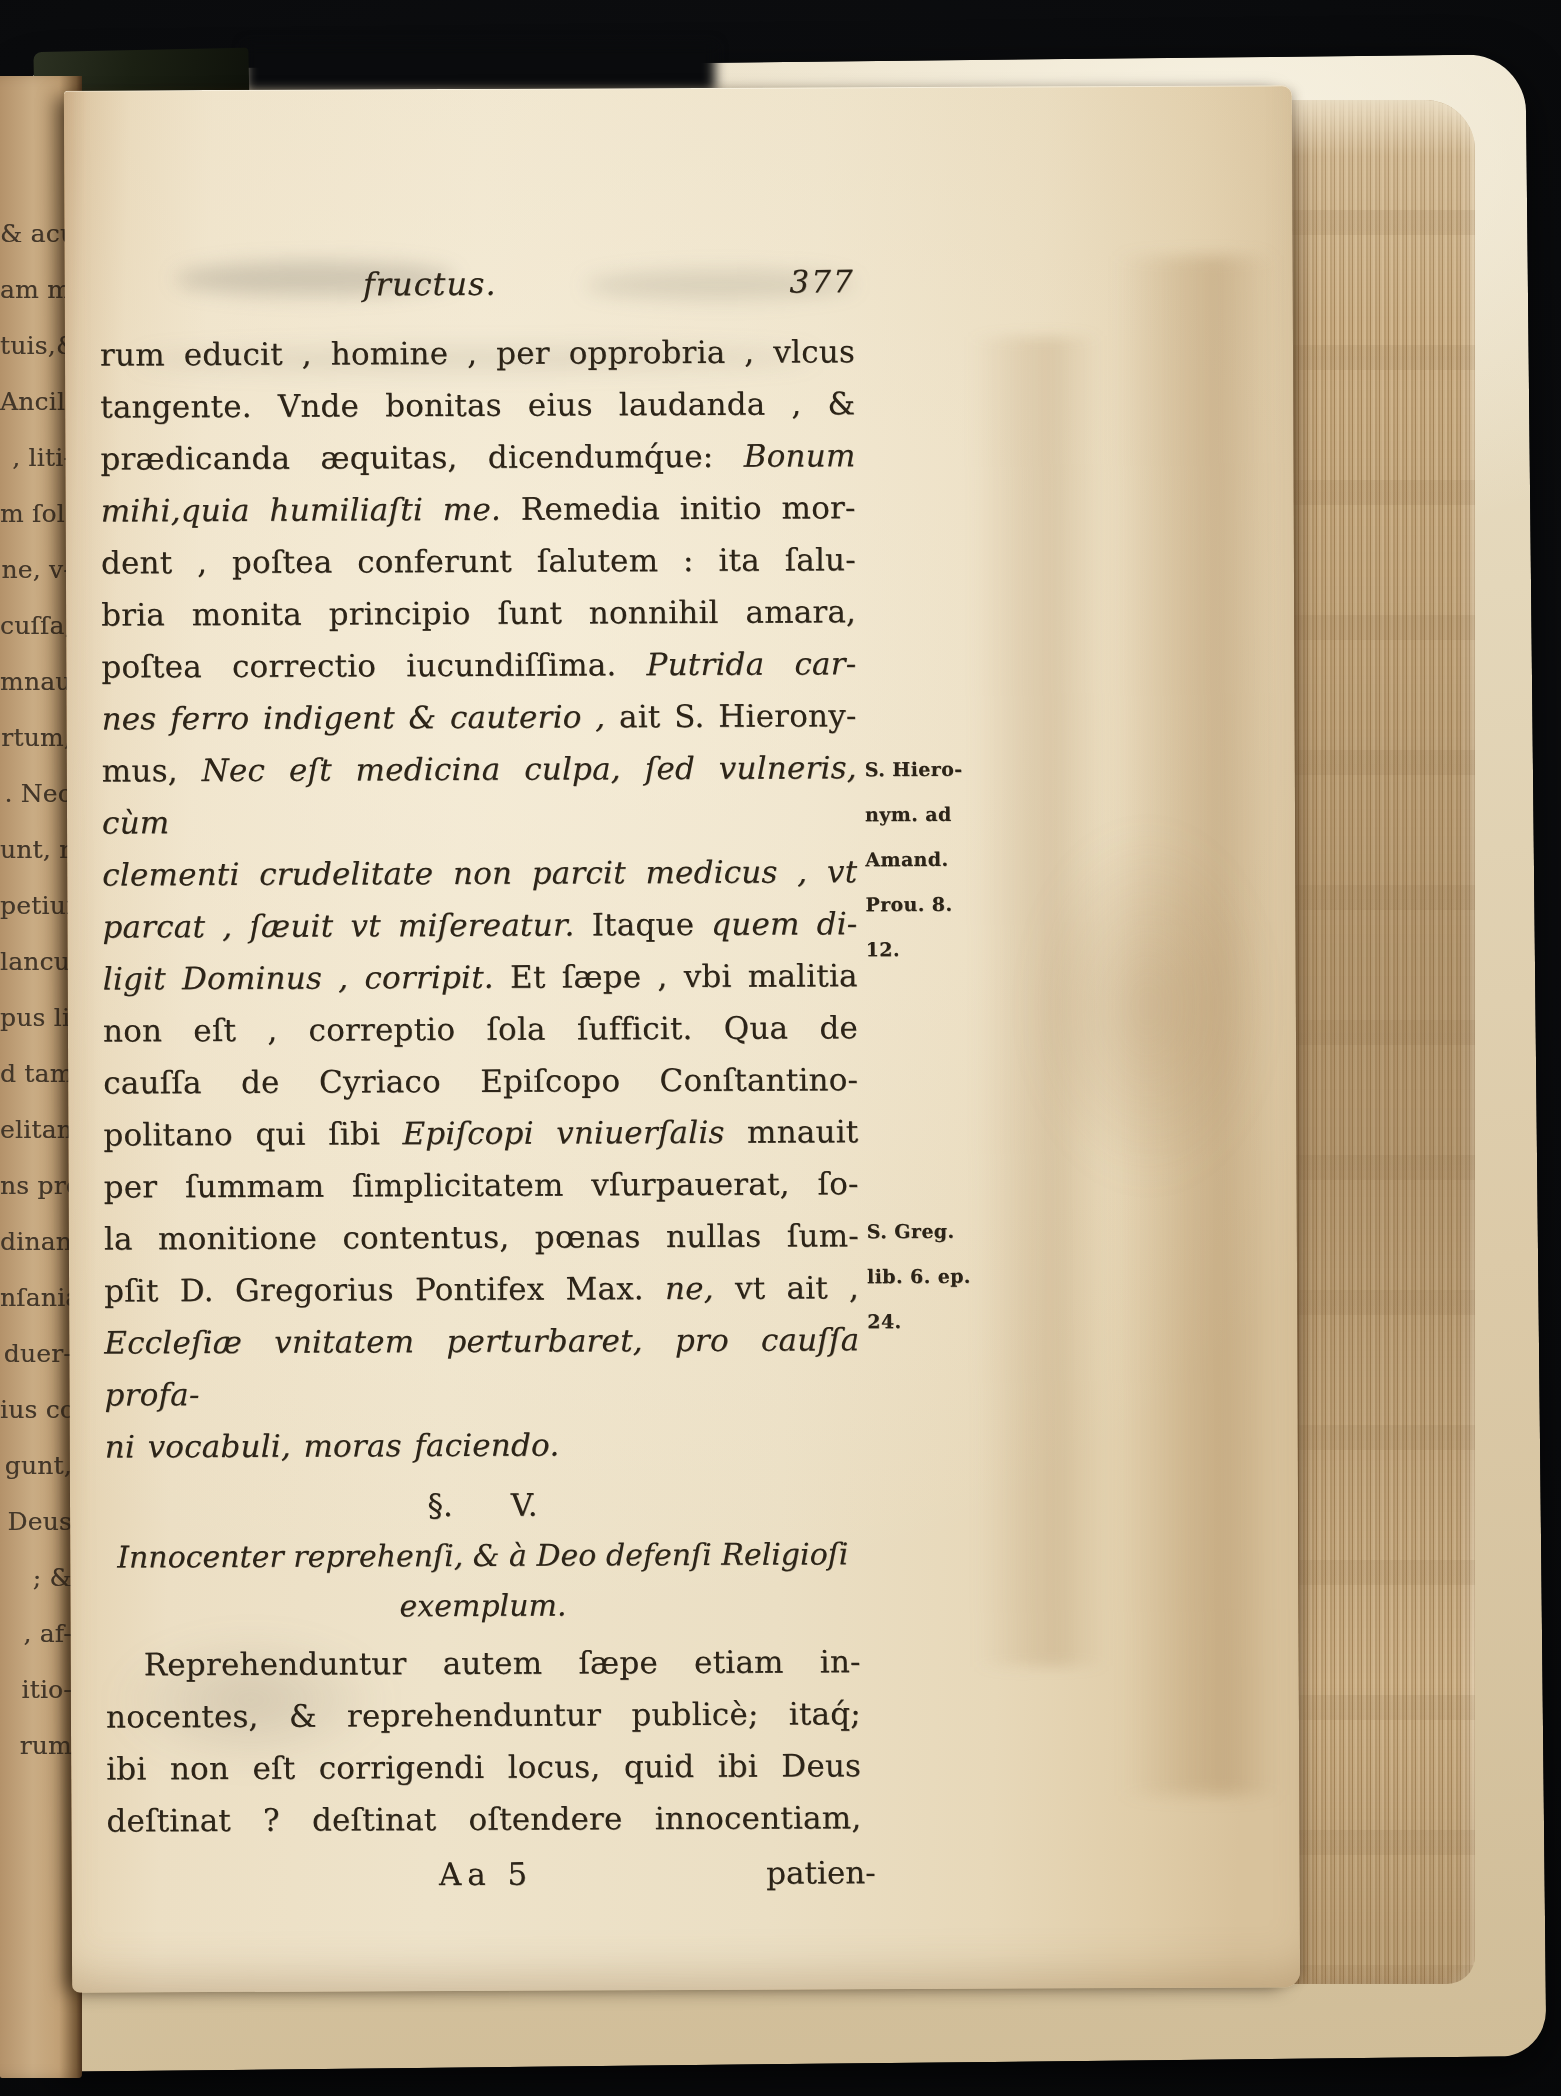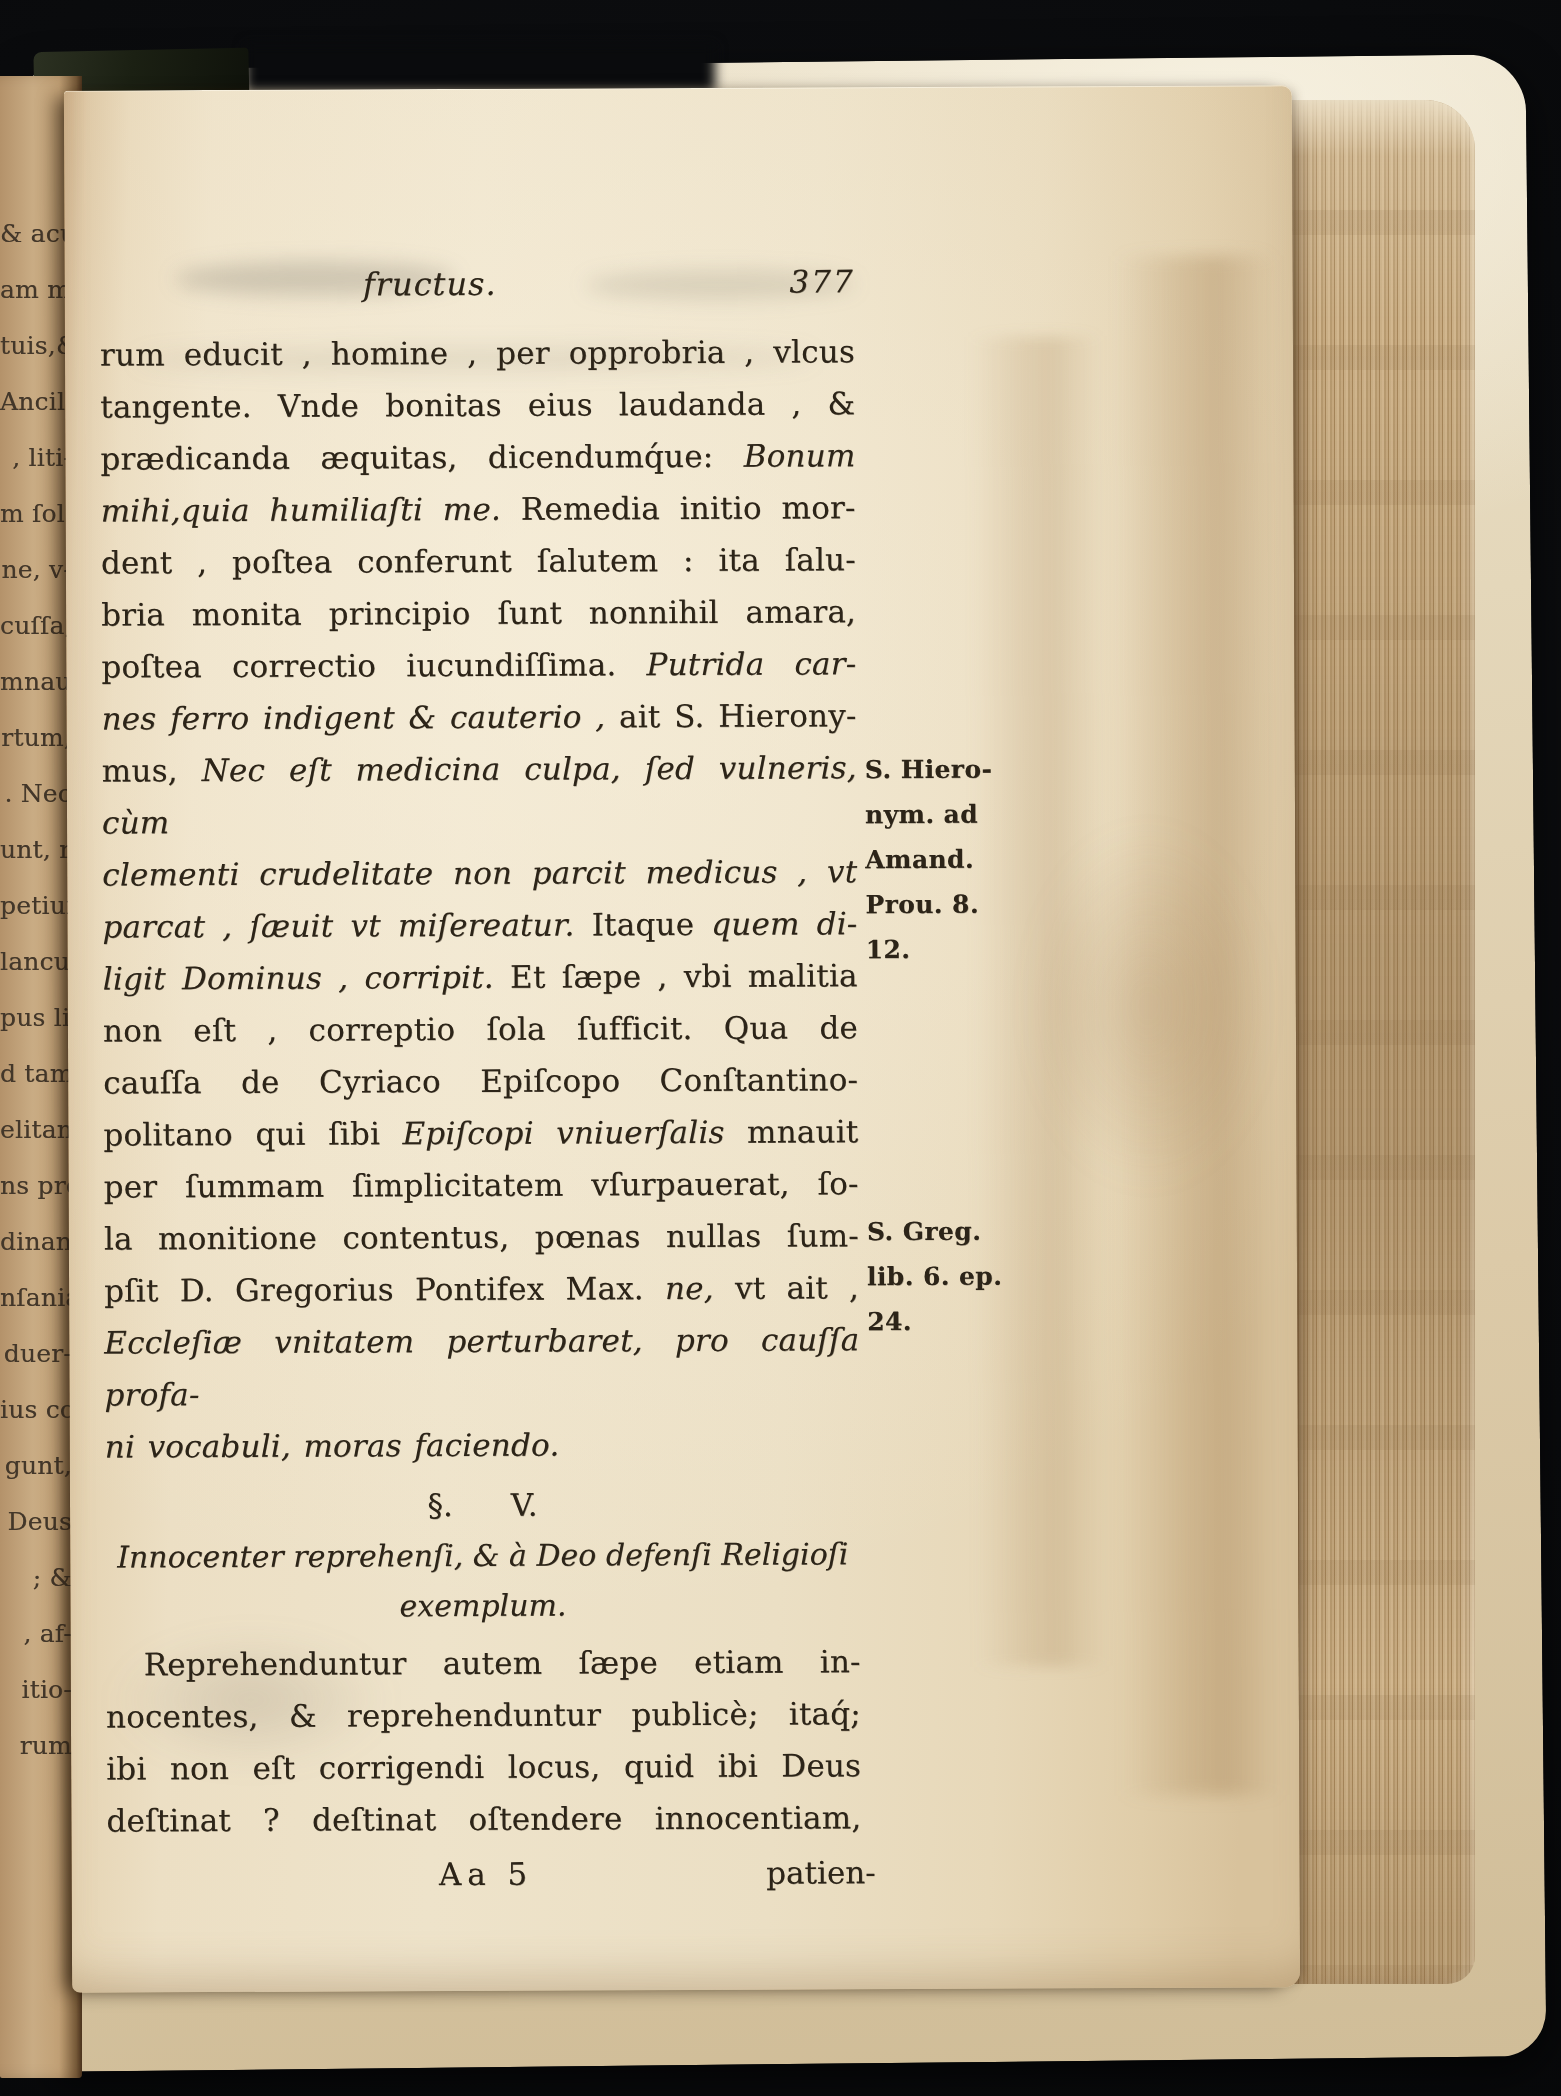--- a/index.html
+++ b/index.html
@@ -92,21 +92,21 @@
 
   .section-row{margin-top:8px;height:52px;display:flex;justify-content:center;gap:58px;
       font-size:31px;line-height:52px;}
   .sect-head{text-align:center;}
   .hln{font-style:italic;font-size:30px;line-height:50px;}
   .para{margin-top:6px;}
   .sig-row{position:relative;height:54px;margin-top:2px;font-size:31px;line-height:54px;}
   .sig{position:absolute;left:44%;letter-spacing:6px;}
   .catch{position:absolute;right:-14px;}
 
-  .margin-note{position:absolute;width:195px;font-weight:bold;font-size:25px;line-height:45px;
+  .margin-note{position:absolute;width:195px;font-weight:bold;font-size:19px;line-height:45px;
       letter-spacing:0.4px;}
   .note-1{left:798px;top:660px;}
   .note-2{left:798px;top:1122px;}
   .mnl{white-space:nowrap;}
 </style>
 </head>
 <body>
 
 <div class="scene">
 

